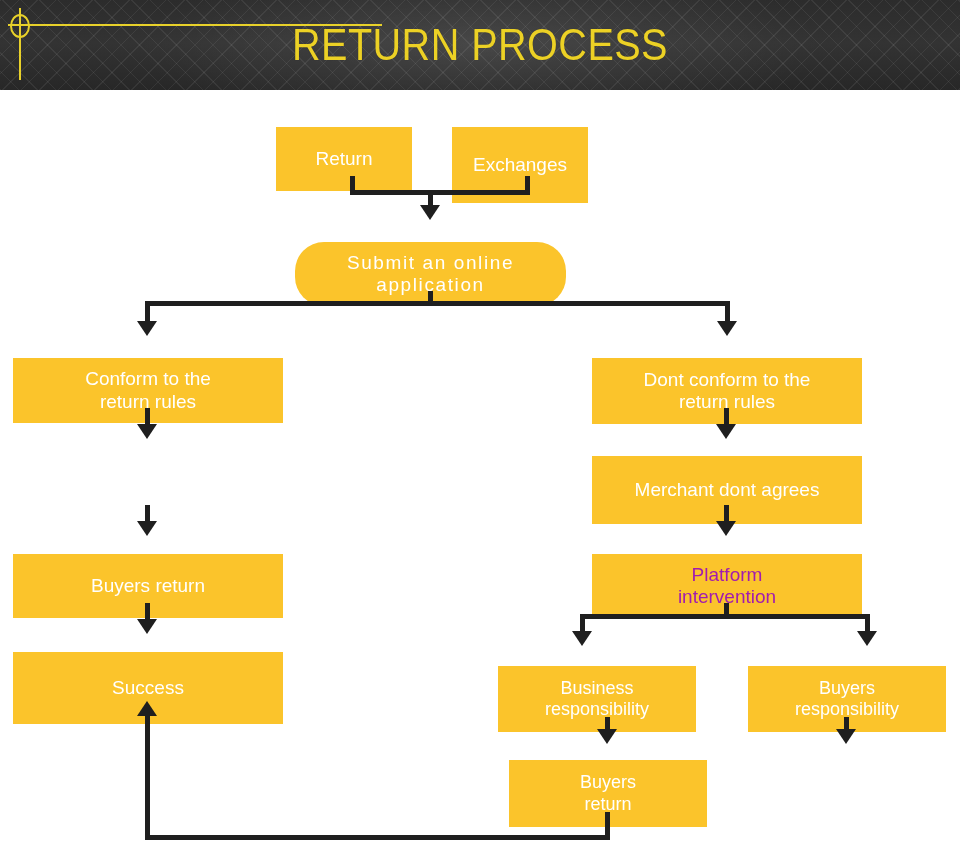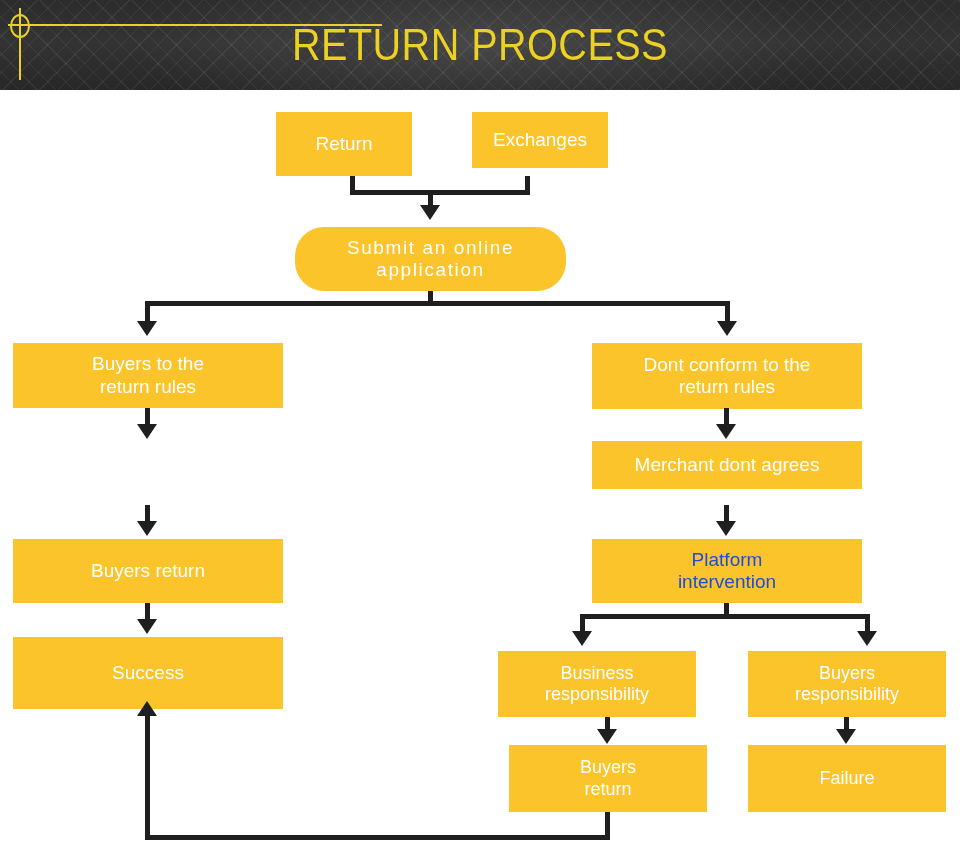--- a/index.html
+++ b/index.html
@@ -81,22 +81,23 @@
     color: #ffffff;
     display: flex;
     align-items: center;
     justify-content: center;
     text-align: center;
     font-size: 19px;
     line-height: 1.18;
     font-weight: 400;
     padding: 2px 6px;
     white-space: pre-line;
-  }
-  .node.dark-text { color: #1d4ed8; }
+    margin-top: 15px;
+  }
+  .node.dark-text { color: #a21caf; }
   .node.spaced { letter-spacing: 1.6px; }
   .node.sm { font-size: 18px; }
 
   
   .ln-v { position: absolute; width: 5px; background: #1f1f1f; }
   .ln-h { position: absolute; height: 5px; background: #1f1f1f; }
 
   .arrow-d {
     position: absolute;
     width: 0; height: 0;
@@ -119,39 +120,39 @@
 
   <div class="header">
     <div class="accent-hline"></div>
     <div class="accent-vline"></div>
     <div class="accent-ellipse"></div>
     <div class="header-title">RETURN PROCESS</div>
   </div>
 
   <div class="node" style="left:276px; top:112px; width:136px; height:64px;">Return</div>
 
-  <div class="node" style="left:472px; top:112px; width:136px; height:56px;">Exchanges</div>
+  <div class="node" style="left:452px; top:112px; width:136px; height:76px;">Exchanges</div>
 
   <div class="ln-v" style="left:350px; top:176px; height:19px;"></div>
   <div class="ln-v" style="left:525px; top:176px; height:19px;"></div>
   <div class="ln-h" style="left:350px; top:190px; width:180px;"></div>
   <div class="ln-v" style="left:428px; top:190px; height:17px;"></div>
   <div class="arrow-d" style="left:420px; top:205px;"></div>
 
   <div class="node spaced" style="left:295px; top:227px; width:271px; height:64px;border-radius:29px;">Submit an online
 application</div>
 
   <div class="ln-v" style="left:428px; top:291px; height:15px;"></div>
   <div class="ln-h" style="left:145px; top:301px; width:585px;"></div>
   <div class="ln-v" style="left:145px; top:301px; height:22px;"></div>
   <div class="ln-v" style="left:725px; top:301px; height:22px;"></div>
   <div class="arrow-d" style="left:137px; top:321px;"></div>
   <div class="arrow-d" style="left:717px; top:321px;"></div>
 
-  <div class="node" style="left:13px; top:343px; width:270px; height:65px;">Buyers to the
+  <div class="node" style="left:13px; top:343px; width:270px; height:65px;">Conform to the
 return rules</div>
 
   <div class="ln-v" style="left:145px; top:408px; height:18px;"></div>
   <div class="arrow-d" style="left:137px; top:424px;"></div>
 
 
   <div class="ln-v" style="left:145px; top:505px; height:18px;"></div>
   <div class="arrow-d" style="left:137px; top:521px;"></div>
 
   <div class="node" style="left:13px; top:539px; width:270px; height:64px;">Buyers return</div>
@@ -160,21 +161,21 @@
   <div class="arrow-d" style="left:137px; top:619px;"></div>
 
   <div class="node" style="left:13px; top:637px; width:270px; height:72px;">Success</div>
 
   <div class="node" style="left:592px; top:343px; width:270px; height:66px;">Dont conform to the
 return rules</div>
 
   <div class="ln-v" style="left:724px; top:408px; height:18px;"></div>
   <div class="arrow-d" style="left:716px; top:424px;"></div>
 
-  <div class="node" style="left:592px; top:441px; width:270px; height:48px;">Merchant dont agrees</div>
+  <div class="node" style="left:592px; top:441px; width:270px; height:68px;">Merchant dont agrees</div>
 
   <div class="ln-v" style="left:724px; top:505px; height:18px;"></div>
   <div class="arrow-d" style="left:716px; top:521px;"></div>
 
   <div class="node dark-text" style="left:592px; top:539px; width:270px; height:64px;">Platform
 intervention</div>
 
   <div class="ln-v" style="left:724px; top:603px; height:16px;"></div>
   <div class="ln-h" style="left:580px; top:614px; width:290px;"></div>
   <div class="ln-v" style="left:580px; top:614px; height:19px;"></div>
@@ -190,20 +191,19 @@
 
   <div class="ln-v" style="left:605px; top:717px; height:13px;"></div>
   <div class="arrow-d" style="left:597px; top:729px;"></div>
 
   <div class="ln-v" style="left:844px; top:717px; height:13px;"></div>
   <div class="arrow-d" style="left:836px; top:729px;"></div>
 
   <div class="node sm" style="left:509px; top:745px; width:198px; height:67px;">Buyers
 return</div>
 
-  <div class="node sm" style="left:748px; top:745px; width:198px; height:67px;">Failure</div>
 
   <div class="ln-v" style="left:605px; top:812px; height:28px;"></div>
   <div class="ln-h" style="left:145px; top:835px; width:465px;"></div>
   <div class="ln-v" style="left:145px; top:716px; height:122px;"></div>
   <div class="arrow-u" style="left:137px; top:701px;"></div>
 
 </div>
 
 </body></html>

